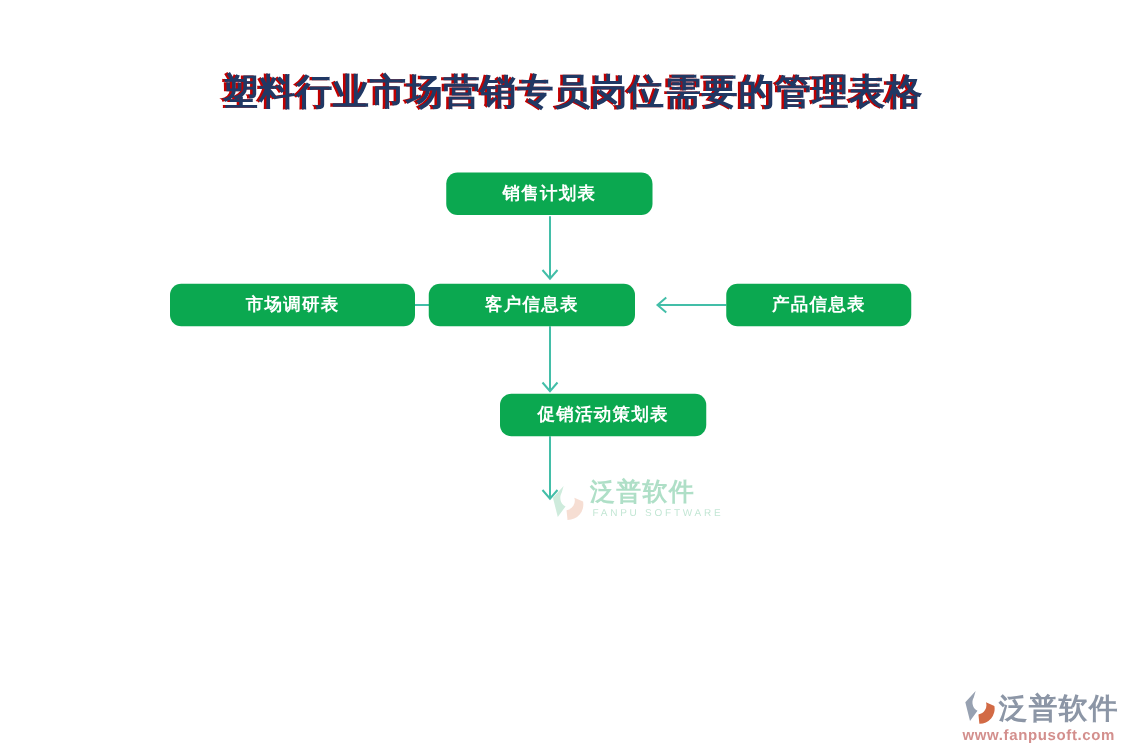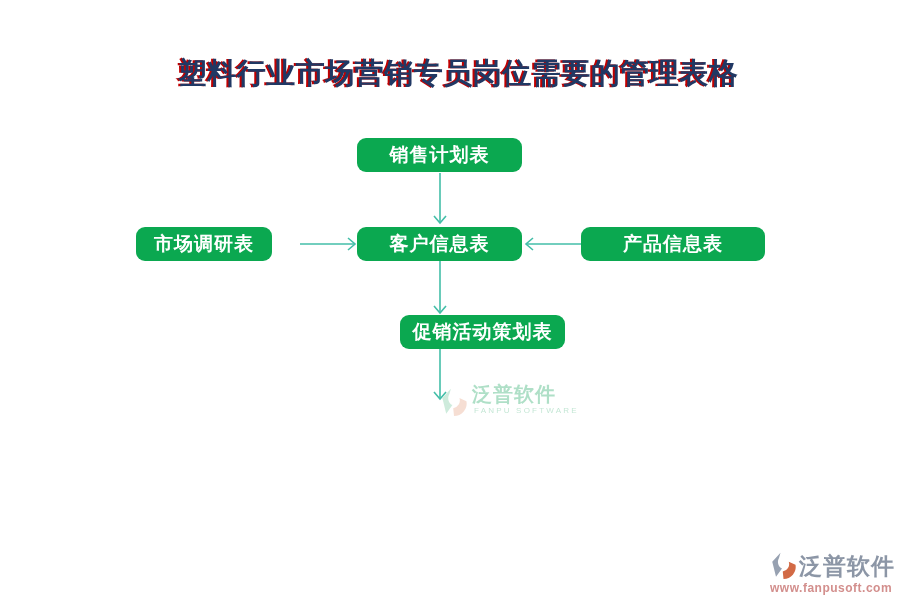--- a/index.html
+++ b/index.html
@@ -19,26 +19,26 @@
   .title{
     position:absolute;top:54px;left:0;width:916px;text-align:center;
     font-size:29px;font-weight:700;color:var(--title-navy);
     text-shadow:-2px 0 0 var(--title-shadow-red);
     letter-spacing:0.5px;white-space:nowrap;
   }
   .node{
     position:absolute;width:165px;height:34px;z-index:3;
     background:var(--node-green);border-radius:9px;
     display:flex;align-items:center;justify-content:center;
-    color:#ffffff;font-size:19px;font-weight:700;letter-spacing:1px;white-space:nowrap;
+    color:#ffffff;font-size:14px;font-weight:700;letter-spacing:1px;white-space:nowrap;
   }
   .node-sales-plan{left:357px;top:138px;}
-  .node-market-research{left:136px;top:227px;width:136px;}
-  .node-customer-info{left:357px;top:227px;font-family:Liberation Mono, monospace;}
-  .node-product-info{left:581px;top:227px;width:184px;}
+  .node-market-research{left:136px;top:227px;width:196px;}
+  .node-customer-info{left:343px;top:227px;font-family:Liberation Mono, monospace;}
+  .node-product-info{left:581px;top:227px;width:148px;}
   .node-promotion-plan{left:357px;top:315px;margin-left:43px;}
   .node-marketing-expense{left:357px;top:402px;}
   .edges{position:absolute;left:0;top:0;z-index:2;}
   .edges .edge-line{stroke:var(--arrow-teal);stroke-width:1.6;fill:none;}
   .edges .arrowhead{stroke:var(--arrow-teal);stroke-width:1.6;fill:none;}
   
   .watermark{
     position:absolute;left:440px;top:383px;z-index:1;display:flex;align-items:flex-start;
     opacity:0.38;
   }

